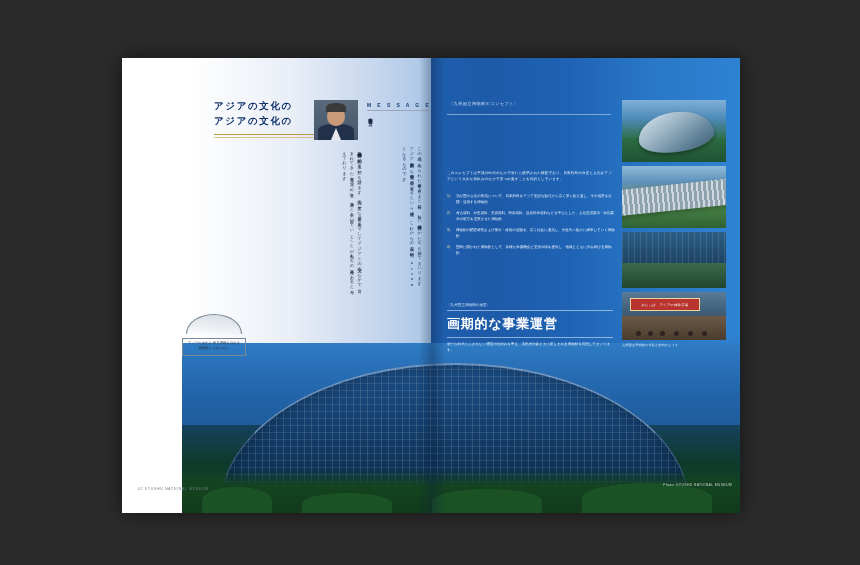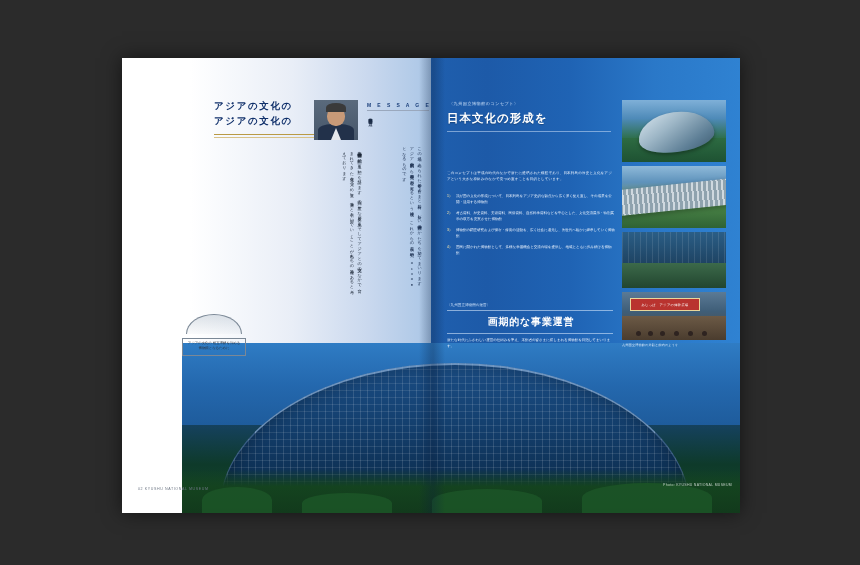--- a/index.html
+++ b/index.html
@@ -253,21 +253,21 @@
   .r-list-num { width: 9px; flex: 0 0 9px; color: #ffe9a8; }
   .r-list-txt { flex: 1 1 auto; }
 
   .r-sub {
     position: absolute; left: 325px; top: 245px;
     width: 168px; z-index: 30;
   }
   .r-sub-kicker { font-size: 3.6px; color: #cfe3fb; }
   .r-sub-rule-top { margin-top: 3px; border-top: 1px solid rgba(210,228,250,0.6); width: 166px; }
   .r-sub-title {
-    margin-top: 4px; font-size: 10px; font-weight: bold; color: #ffffff; letter-spacing: 0.8px; text-align: center;
+    margin-top: 4px; font-size: 13px; font-weight: bold; color: #ffffff; letter-spacing: 0.8px;
   }
   .r-sub-rule-bot { margin-top: 4px; border-top: 1px solid rgba(210,228,250,0.6); width: 166px; }
   .r-sub-body { margin-top: 4px; font-size: 3.5px; line-height: 1.7; color: #eaf2fd; }
 
   
   .photo {
     position: absolute; z-index: 30; overflow: hidden;
     border: 0;
   }
   #photo-aerial { left: 500px; top: 42px; width: 104px; height: 62px;
@@ -372,21 +372,20 @@
       <div class="logo-box">アジアの文化の
 相互理解を深める
 博物館となるために</div>
     </div>
 
     <div class="folio">02  KYUSHU NATIONAL MUSEUM</div>
 
     <div class="r-kicker">〈九州国立博物館のコンセプト〉</div>
 
     <div class="r-headline">
-      <span class="r-hl-line">日本文化の形成を</span>
       <div class="r-hl-rule"></div>
     </div>
 
     <div class="r-lead">このコンセプトは平成の時代のなかで新たに提唱された構想であり、日本列島の歴史と文化をアジアという大きな枠組みのなかで見つめ直すことを目的としています。</div>
 
     <div class="r-list">
       <div class="r-list-item">
         <div class="r-list-num">1）</div>
         <div class="r-list-txt">我が国の文化の形成について、日本列島をアジア史的な観点から広く深く捉え直し、その成果を公開・活用する博物館</div>
       </div>

